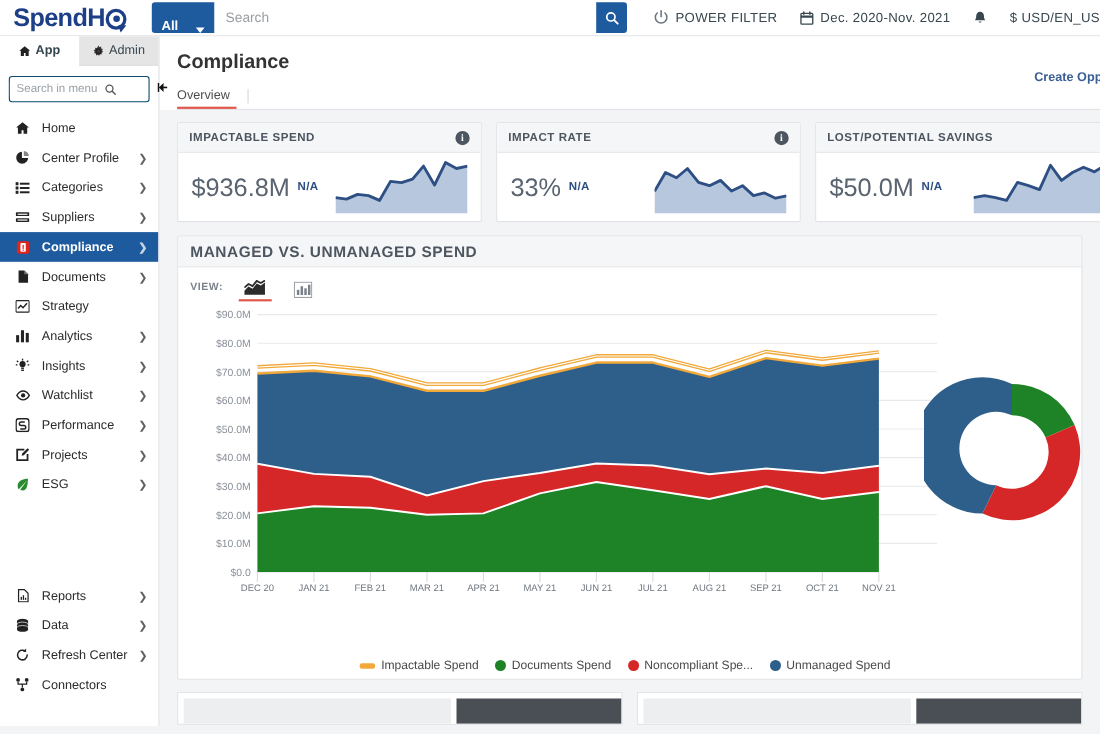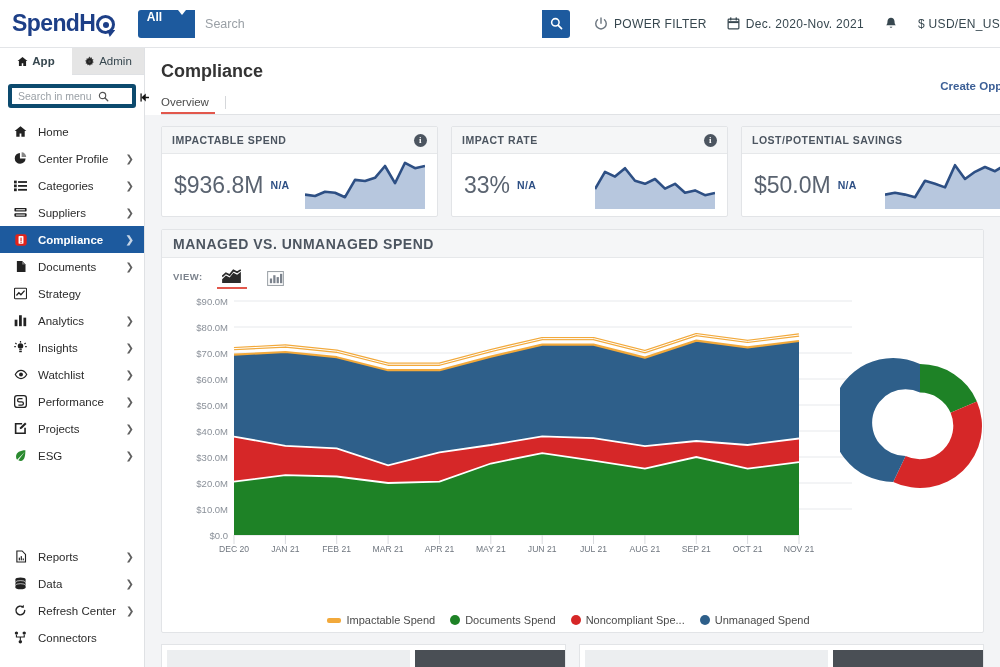--- a/index.html
+++ b/index.html
@@ -5,21 +5,21 @@
   * { box-sizing: border-box; margin: 0; padding: 0; }
   html, body {
     width: 1000px; height: 667px;
     overflow: hidden;
     font-family: "Liberation Sans", sans-serif;
     background: #f3f4f6;
     color: #333;
   }
   
   .topbar {
-    height: 48px; width: 1000px;
+    height: 33px; width: 1000px;
     background: #ffffff;
     display: flex; align-items: center;
     border-bottom: 1px solid #e3e5e8;
     position: relative;
   }
   .logo {
     width: 145px; padding-left: 12px;
     font-size: 23px; font-weight: bold;
     color: #1d3f87; letter-spacing: -0.6px;
     display: flex; align-items: center;
@@ -39,21 +39,21 @@
     content: ""; position: absolute;
     width: 8px; height: 7px; background: #1d3f87;
     bottom: -6px; right: -3px;
     clip-path: polygon(0 0, 100% 0, 30% 100%);
   }
   .search-wrap { display: flex; align-items: center; height: 28px; }
   .search-all {
     background: #1d5a9e; color: #fff;
     font-size: 12px; font-weight: bold;
     height: 28px; padding: 0 9px;
-    display: flex; align-items: flex-start; gap: 16px;
+    display: flex; align-items: flex-end; gap: 16px;
     border-radius: 3px 0 0 3px; cursor: pointer;
   }
   .caret-d {
     width: 0; height: 0; border-left: 4px solid transparent;
     border-right: 4px solid transparent; border-top: 5px solid #fff;
   }
   .search-input {
     width: 347px; height: 28px; border: none; outline: none;
     background: #fff; font-size: 12.5px; color: #701a75;
     padding-left: 10px; font-family: "Liberation Sans", sans-serif;
@@ -84,21 +84,21 @@
   .side-tabs { display: flex; height: 27px; font-size: 11.5px; }
   .side-tab {
     flex: 1; display: flex; align-items: center; justify-content: center;
     gap: 4px; cursor: pointer; color: #37474f;
     border-bottom: 1px solid #dfe1e4;
   }
   .side-tab.active { background: #fff; border-bottom: 1px solid #fff; font-weight: bold; }
   .side-tab.inactive { background: #e5e5e5; }
   .menu-search {
     margin: 9px 8px 10px 8px; height: 24px;
-    border: 4px solid #0c4a6e; border-radius: 3px;
+    border: 1px solid #0c4a6e; border-radius: 3px;
     display: flex; align-items: center; background: #fff;
     position: relative;
   }
   .menu-search input {
     border: none; outline: none; width: 86px; font-size: 10.5px;
     padding-left: 6px; color: #555;
     font-family: "Liberation Sans", sans-serif;
   }
   .menu-search input::placeholder { color: #9aa0a6; }
   .collapse-btn {

